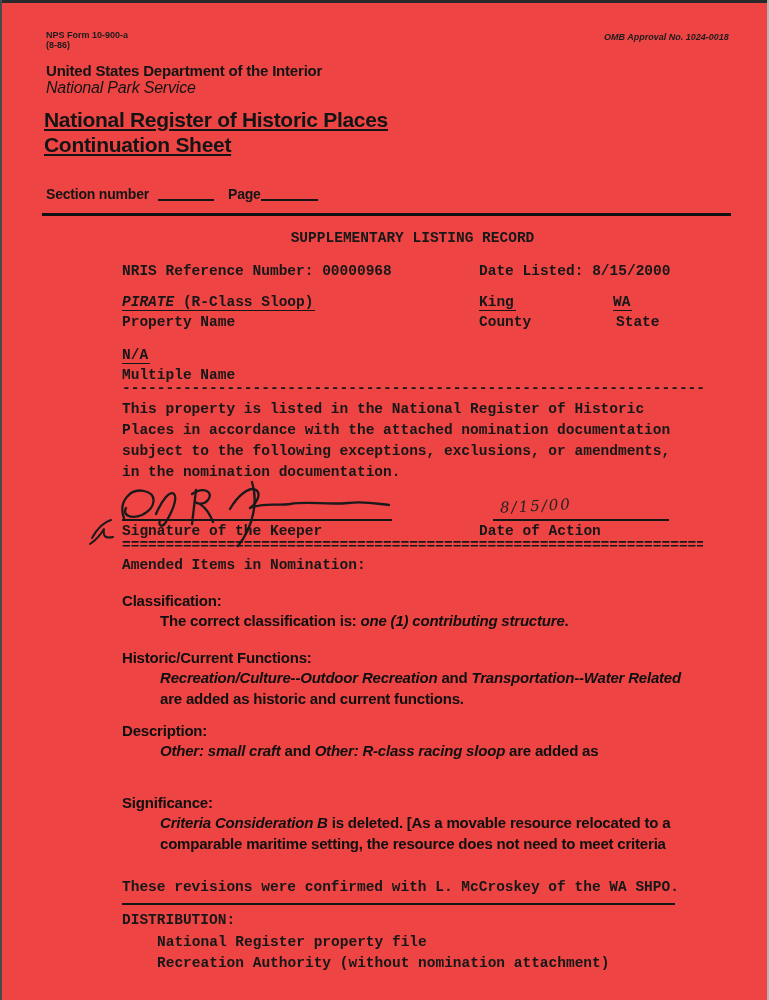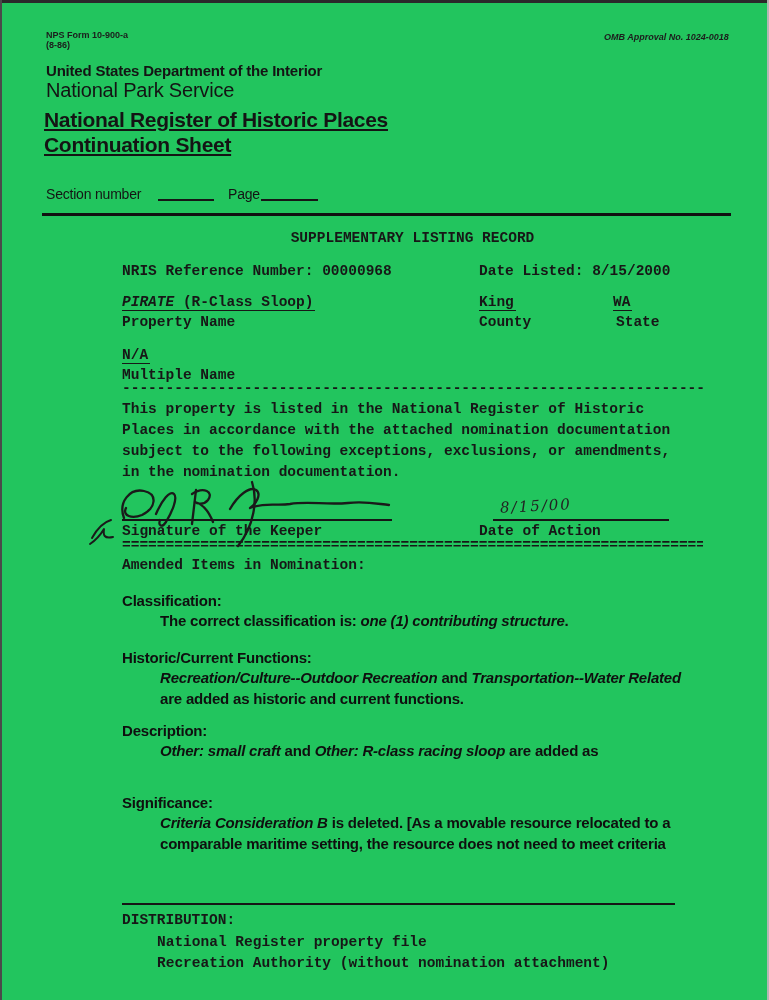--- a/index.html
+++ b/index.html
@@ -1,34 +1,34 @@
 <!DOCTYPE html>
 <html><head>
 <meta charset="utf-8">
 <style>
   * { margin:0; padding:0; box-sizing:border-box; }
   html,body { background:#e8e8e8; }
   #page {
-    position:relative; width:769px; height:1000px; background:#22c55e;
+    position:relative; width:769px; height:1000px; background:#ef4444;
     overflow:hidden; color:#141414;
     font-family:"Liberation Sans", sans-serif;
   }
   .abs { position:absolute; white-space:nowrap; }
   
   .edge-top { position:absolute; left:0; top:0; width:769px; height:3px; background:#2a2a2a; }
   .edge-left { position:absolute; left:0; top:0; width:2px; height:1000px; background:#4a4a4a; }
   .edge-right { position:absolute; left:767px; top:0; width:2px; height:1000px; background:#b5b5b5; }
 
   
   .tiny { font-size:9px; font-weight:600; color:#1c1c1c; }
   .tiny-italic { font-size:9px; font-style:italic; font-weight:600; color:#1c1c1c; }
   .dept { font-size:15px; font-weight:bold; letter-spacing:-0.2px; }
-  .agency { font-size:20px; letter-spacing:-0.2px; }
+  .agency { font-size:16px; letter-spacing:-0.2px;font-style:italic; }
   .big-title { font-size:21px; font-weight:bold; letter-spacing:-0.3px;text-decoration:underline; }
-  .sec-label { font-size:14px; font-weight:normal; letter-spacing:-0.2px; }
+  .sec-label { font-size:14px; font-weight:bold; letter-spacing:-0.2px; }
   .blank-line { position:absolute; height:2px; background:#161616; }
   .thick-rule { position:absolute; left:42px; width:689px; height:3px; background:#111; }
 
   
   .mono { font-family:"Liberation Mono", monospace; font-weight:bold; font-size:14.5px; color:#171717; }
   .mono-lines div { line-height:21px; }
   .u { border-bottom:1.8px solid #171717; padding-right:2px; }
   .it { font-style:italic; }
   .sep-clip { overflow:hidden; width:581px; }
 
@@ -135,20 +135,21 @@
   <div class="abs amend-body" style="left:160px; top:741px;">
     <div><span class="it">Other: small craft</span><span> and </span><span class="it">Other: R-class racing sloop</span><span> are added as</span></div>
   </div>
 
   <div class="abs amend-title" style="left:122px; top:794px;">Significance:</div>
   <div class="abs amend-body" style="left:160px; top:813px;">
     <div><span class="it">Criteria Consideration B</span><span> is deleted. [As a movable resource relocated to a</span></div>
     <div><span>comparable maritime setting, the resource does not need to meet criteria</span></div>
   </div>
 
+  <div class="abs mono" style="left:122px; top:879px;">These revisions were confirmed with L. McCroskey of the WA SHPO.</div>
   <div class="rule-line" style="left:122px; top:903px; width:553px;"></div>
   <div class="abs mono" style="left:122px; top:912px;">DISTRIBUTION:</div>
   <div class="abs mono mono-lines" style="left:157px; top:932px;">
     <div>National Register property file</div>
     <div>Recreation Authority (without nomination attachment)</div>
   </div>
 
 </div>
 
 </body></html>

